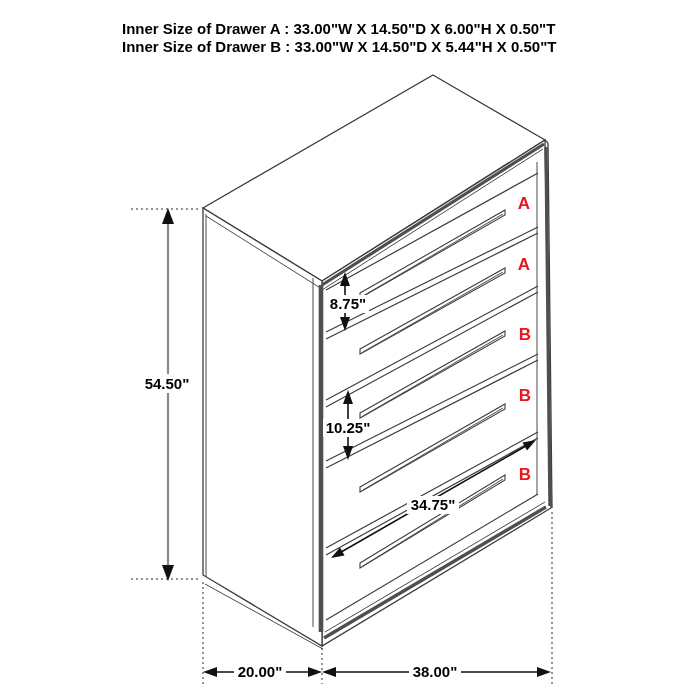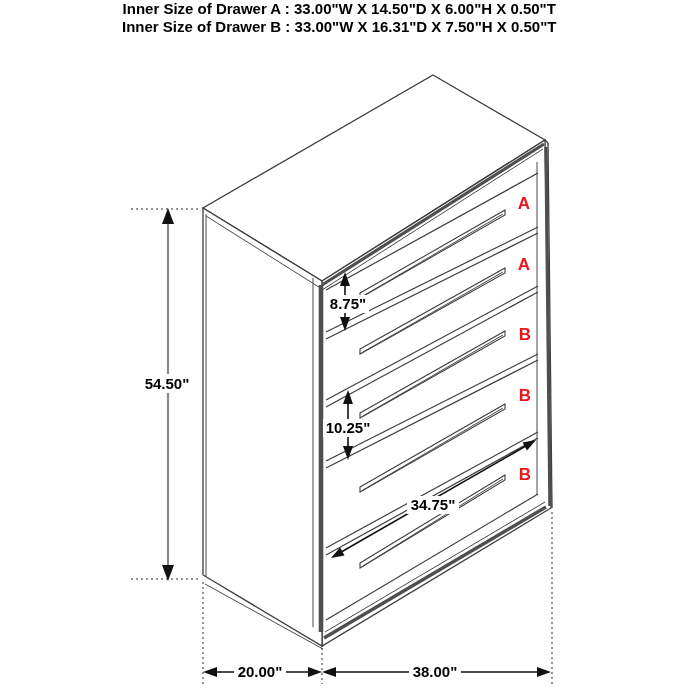--- a/index.html
+++ b/index.html
@@ -1,19 +1,19 @@
 <!DOCTYPE html>
 <html><head>
 <meta charset="utf-8">
 <style>
   html,body{margin:0;padding:0;background:#ffffff;}
   .stage{position:relative;width:700px;height:700px;background:#fff;overflow:hidden;
          font-family:"Liberation Sans",sans-serif;}
-  .header{position:absolute;left:122px;top:0;font-size:15px;font-weight:bold;
-          color:#000;line-height:18px;white-space:nowrap;text-align:center;}
+  .header{position:absolute;left:122px;top:20px;font-size:15px;font-weight:bold;
+          color:#000;line-height:18px;white-space:nowrap;}
   svg{position:absolute;left:0;top:0;}
   .edge{stroke:#3d3d3d;stroke-width:1.3;fill:none;}
   .face{fill:#ffffff;stroke:#3d3d3d;stroke-width:1.3;}
   .thin{stroke:#4a4a4a;stroke-width:1;fill:none;}
   .darkband{stroke:#4f4f4f;fill:none;}
   .gap{stroke:#3d3d3d;stroke-width:1.2;fill:none;}
   .handle{fill:#ffffff;stroke:#3d3d3d;stroke-width:1.1;}
   .dim-line{stroke:#111;stroke-width:1.6;fill:none;}
   .dim-line-gray{stroke:#8a8a8a;stroke-width:2.2;fill:none;}
   .arrowhead{fill:#111;stroke:none;}
@@ -22,21 +22,21 @@
   .drawer-letter{font-family:"Liberation Sans",sans-serif;font-size:17px;font-weight:bold;}
   .mask{fill:#ffffff;stroke:none;}
 </style>
 </head>
 <body>
 
 <div class="stage">
 
   <div class="header">
     <div>Inner Size of Drawer A : 33.00"W X 14.50"D X 6.00"H X 0.50"T</div>
-    <div>Inner Size of Drawer B : 33.00"W X 16.31"D X 7.50"H X 0.50"T</div>
+    <div>Inner Size of Drawer B : 33.00"W X 14.50"D X 5.44"H X 0.50"T</div>
   </div>
 
   <svg width="700" height="700" viewBox="0 0 700 700">
 
     <g>
 
       <polygon class="face" points="433,75 545,140 322,281 203,208"></polygon>
 
       <polygon class="face" points="322,281 545,140 551,508 322,646"></polygon>
 

